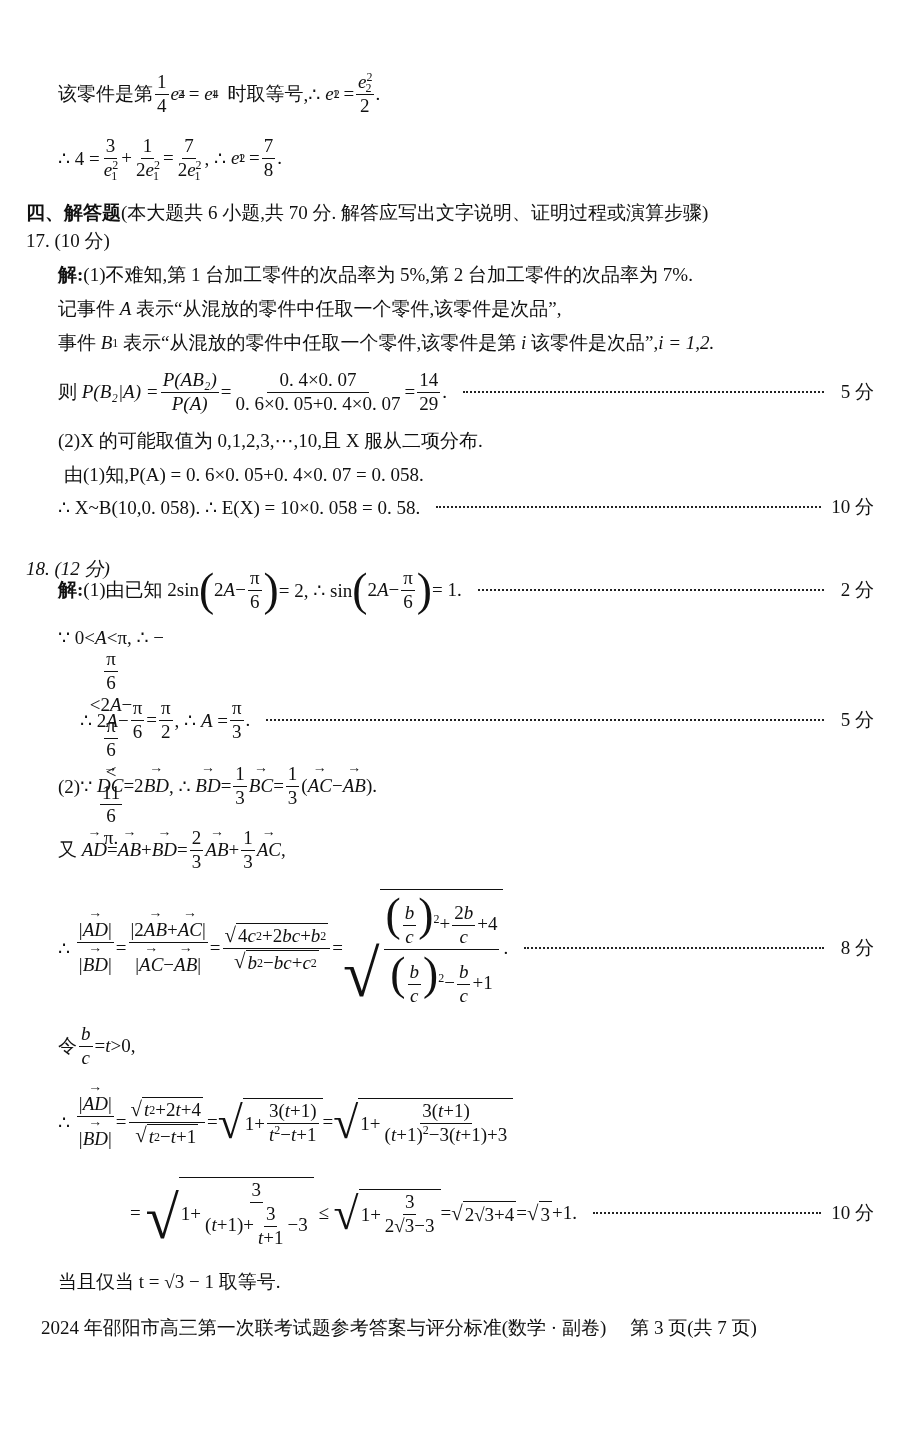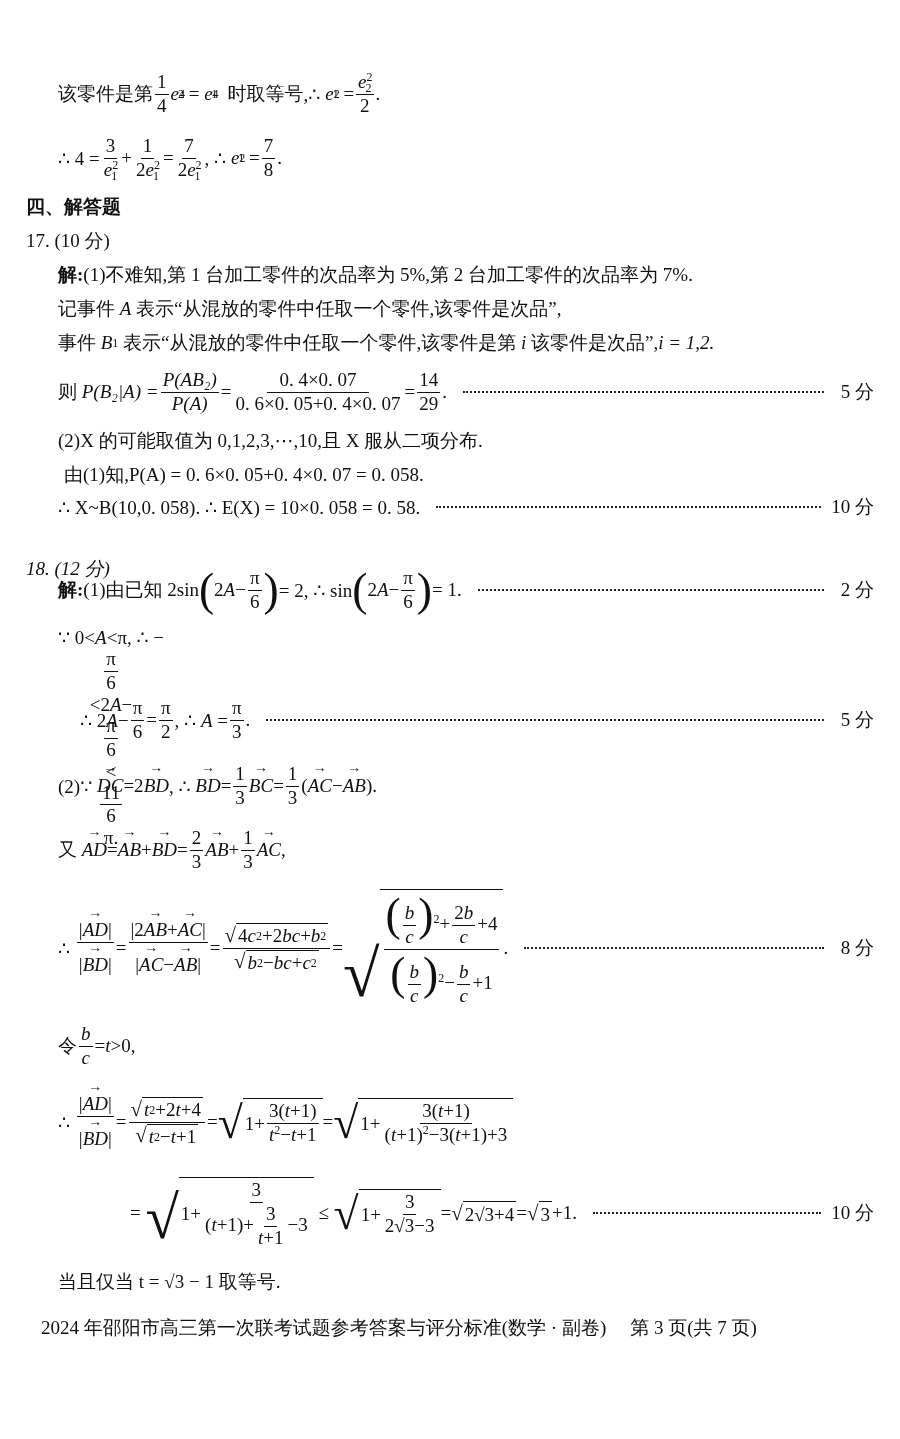--- a/index.html
+++ b/index.html
@@ -74,22 +74,23 @@
     <sup>2</sup>
     <sub style="margin-left:-7px">1</sub>
     <span>&nbsp;=</span>
   <span class="frac">
       <span class="num">7</span>
       <span class="den">8</span>
     </span>
     <span>.</span>
 </div>
 
-<div class="line" style="left:26px; top:194px; height:26px;justify-content:flex-end;">
+<div class="line" style="left:26px; top:200px; height:26px;justify-content:flex-end;">
   <span class="b">四、解答题</span>
+  <span>(本大题共 6 小题,共 70 分. 解答应写出文字说明、证明过程或演算步骤)</span>
 </div>
 
 <div class="line" style="left:26px; top:228px; height:26px;align-items:center;">
   <span>17. (10 分)</span>
 </div>
 <div class="line" style="left:58px; top:262px; height:26px;">
   <span class="b">解:</span>
   <span>(1)不难知,第 1 台加工零件的次品率为 5%,第 2 台加工零件的次品率为 7%.</span>
 </div>
 <div class="line" style="left:58px; top:296px; height:26px;">

